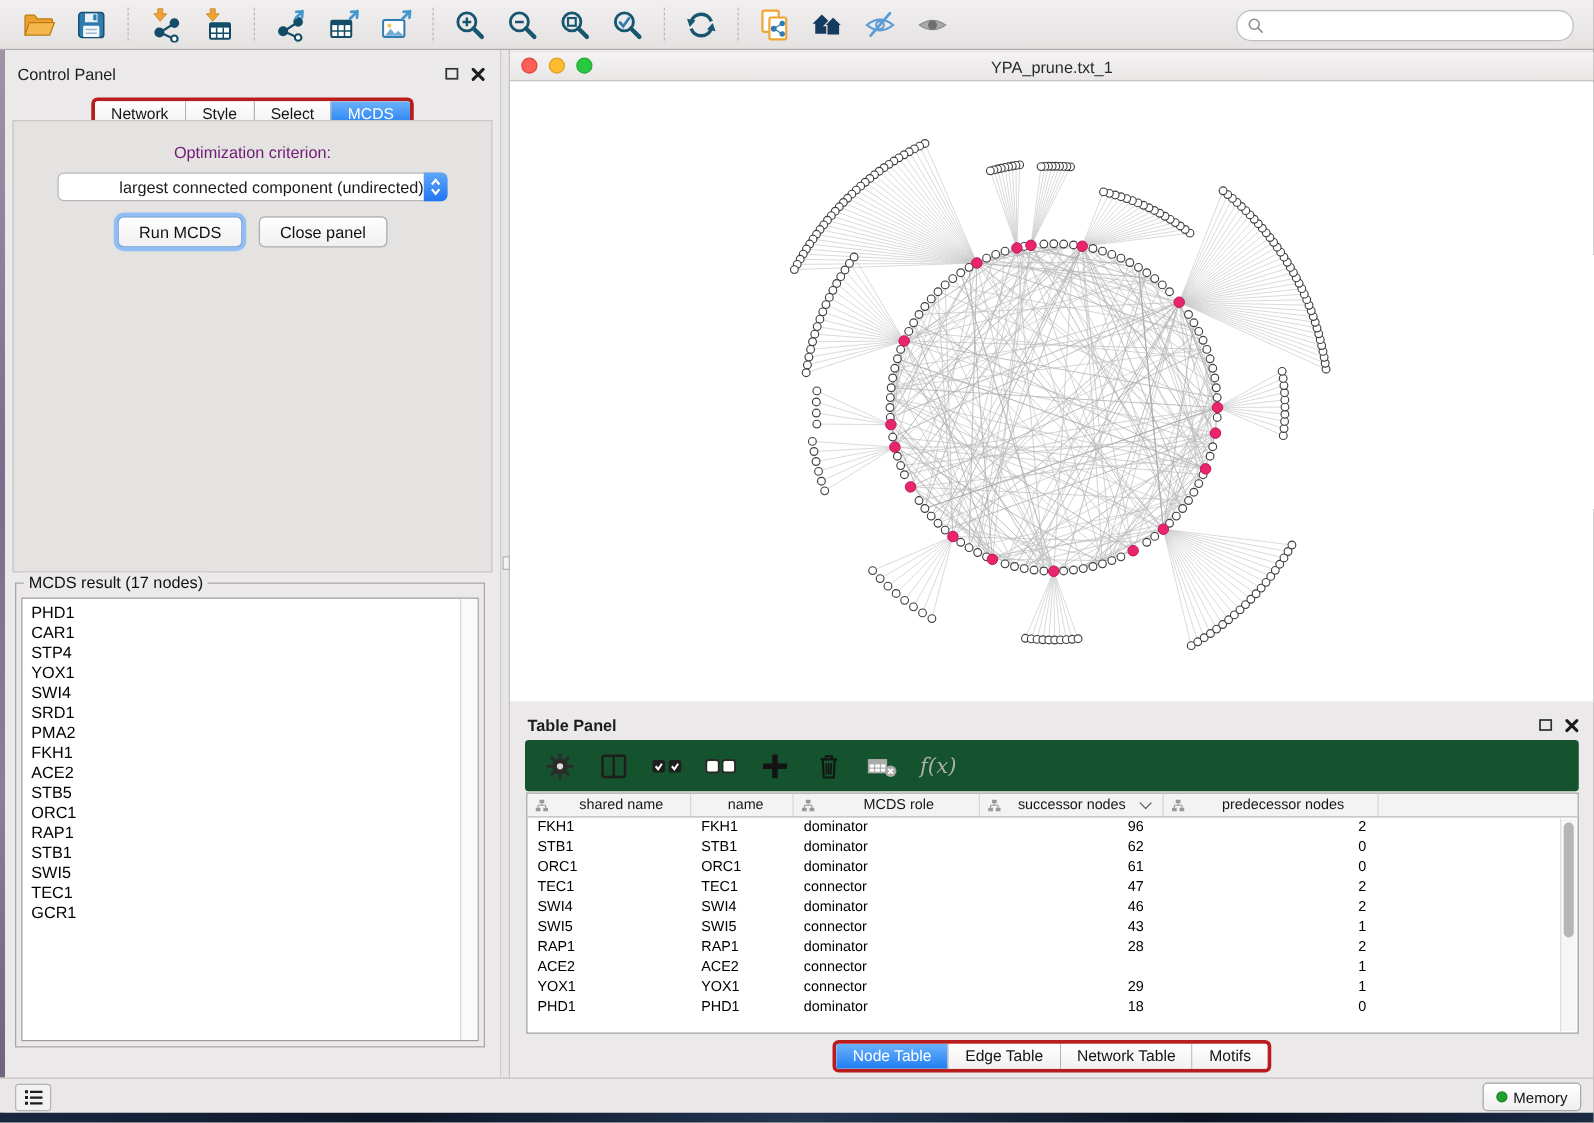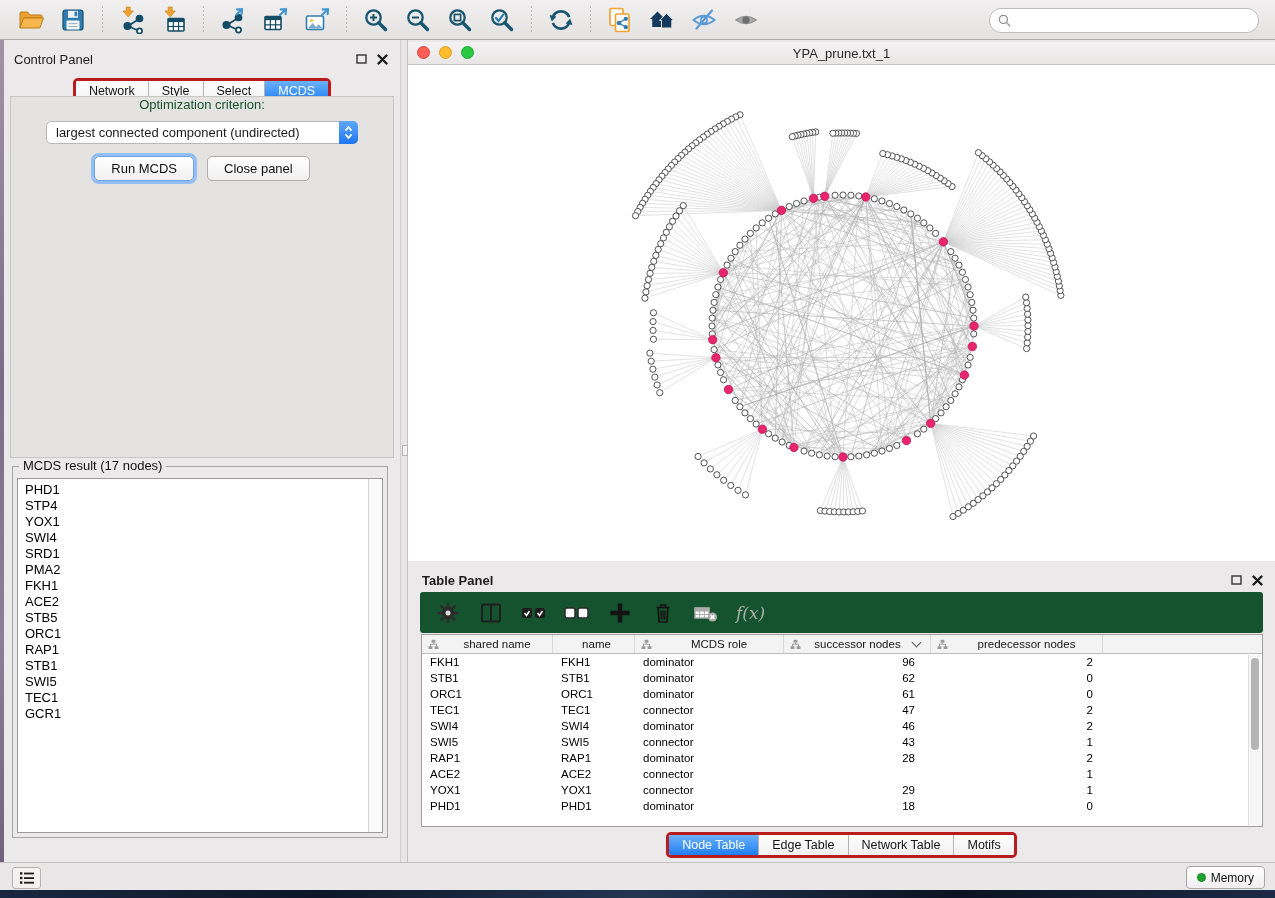--- a/index.html
+++ b/index.html
@@ -19,23 +19,23 @@
   .control-panel{position:absolute;left:4px;top:40px;width:396px;height:822px;background:#ebe9e9;box-sizing:border-box;}
   .panel-header{height:26px;display:flex;align-items:center;padding:6px 12px 0 10px;font-size:13px;color:#1d1d1d;}
   .panel-header .sp{flex:1;}
   .wctl{display:flex;align-items:center;gap:10px;}
   .seg{display:inline-flex;border:3px solid #b91c1c;border-radius:5px;overflow:hidden;background:#fff;}
   .seg-item{padding:3px 13px;font-size:12.5px;border-right:1px solid #b5b3b3;background:linear-gradient(#ffffff,#f2f0f0);color:#141414;white-space:nowrap;}
   .seg-item:last-child{border-right:none;}
   .seg-item.sel{background:linear-gradient(#6cb2fb,#1f7ef3);color:#fff;}
   .cp-tabrow{display:flex;justify-content:center;margin-top:6px;}
   .cp-inner{position:absolute;left:6px;right:6px;top:56px;height:362px;background:#e5e3e2;border:1px solid #c8c6c5;box-sizing:border-box;}
-  .opt-label{text-align:center;font-size:13px;color:#14532d;}
+  .opt-label{text-align:center;font-size:13px;margin-top:17px;color:#701a75;}
   .dropdown{margin:9px auto 0;width:312px;height:23px;background:#fff;border:1px solid #b9b7b7;border-radius:5px;display:flex;align-items:center;box-sizing:border-box;position:relative;}
-  .dropdown .val{flex:1;font-size:13px;padding-left:9px;white-space:nowrap;overflow:hidden;}
+  .dropdown .val{flex:1;font-size:13px;padding-left:22px;white-space:nowrap;overflow:hidden;text-align:right;}
   .dropdown .stepper{width:19px;height:23px;margin:-1px -1px -1px 0;border-radius:0 5px 5px 0;background:linear-gradient(#5fa7f9,#2076f0);display:flex;align-items:center;justify-content:center;}
   .btnrow{display:flex;justify-content:center;gap:13px;margin-top:12px;}
   .mac-btn{height:23px;background:linear-gradient(#ffffff,#f1efef);border:1px solid #aeacac;border-radius:5px;font-size:13px;display:flex;align-items:center;justify-content:center;padding:0 16px;color:#111;}
   .mac-btn.focus{box-shadow:0 0 0 3px #91bff5;border-color:#6fa3e0;}
   .fieldset{position:absolute;left:8px;right:12px;top:426px;height:372px;border:1px solid #a8a6a5;box-sizing:border-box;}
   .fieldset .legend{position:absolute;top:-9px;left:6px;background:#ebe9e9;padding:0 4px;font-size:13px;color:#111;}
   .listbox{position:absolute;left:4px;right:4px;top:11px;bottom:4px;background:#fff;border:1px solid #9d9b9a;overflow:hidden;}
   .list-scroll{position:absolute;right:0;top:0;bottom:0;width:13px;background:#fafafa;border-left:1px solid #d6d6d6;}
   .list-items{position:absolute;left:0;top:3px;right:14px;}
   .list-item{font-size:13px;line-height:16px;padding-left:7px;color:#000;}
@@ -271,20 +271,21 @@
       <div class="btnrow">
         <div class="mac-btn focus">Run MCDS</div>
         <div class="mac-btn">Close panel</div>
       </div>
     </div>
     <div class="fieldset">
       <span class="legend">MCDS result (17 nodes)</span>
       <div class="listbox">
         <div class="list-items">
             <div class="list-item">PHD1</div>
+            <div class="list-item">CAR1</div>
             <div class="list-item">STP4</div>
             <div class="list-item">YOX1</div>
             <div class="list-item">SWI4</div>
             <div class="list-item">SRD1</div>
             <div class="list-item">PMA2</div>
             <div class="list-item">FKH1</div>
             <div class="list-item">ACE2</div>
             <div class="list-item">STB5</div>
             <div class="list-item">ORC1</div>
             <div class="list-item">RAP1</div>

